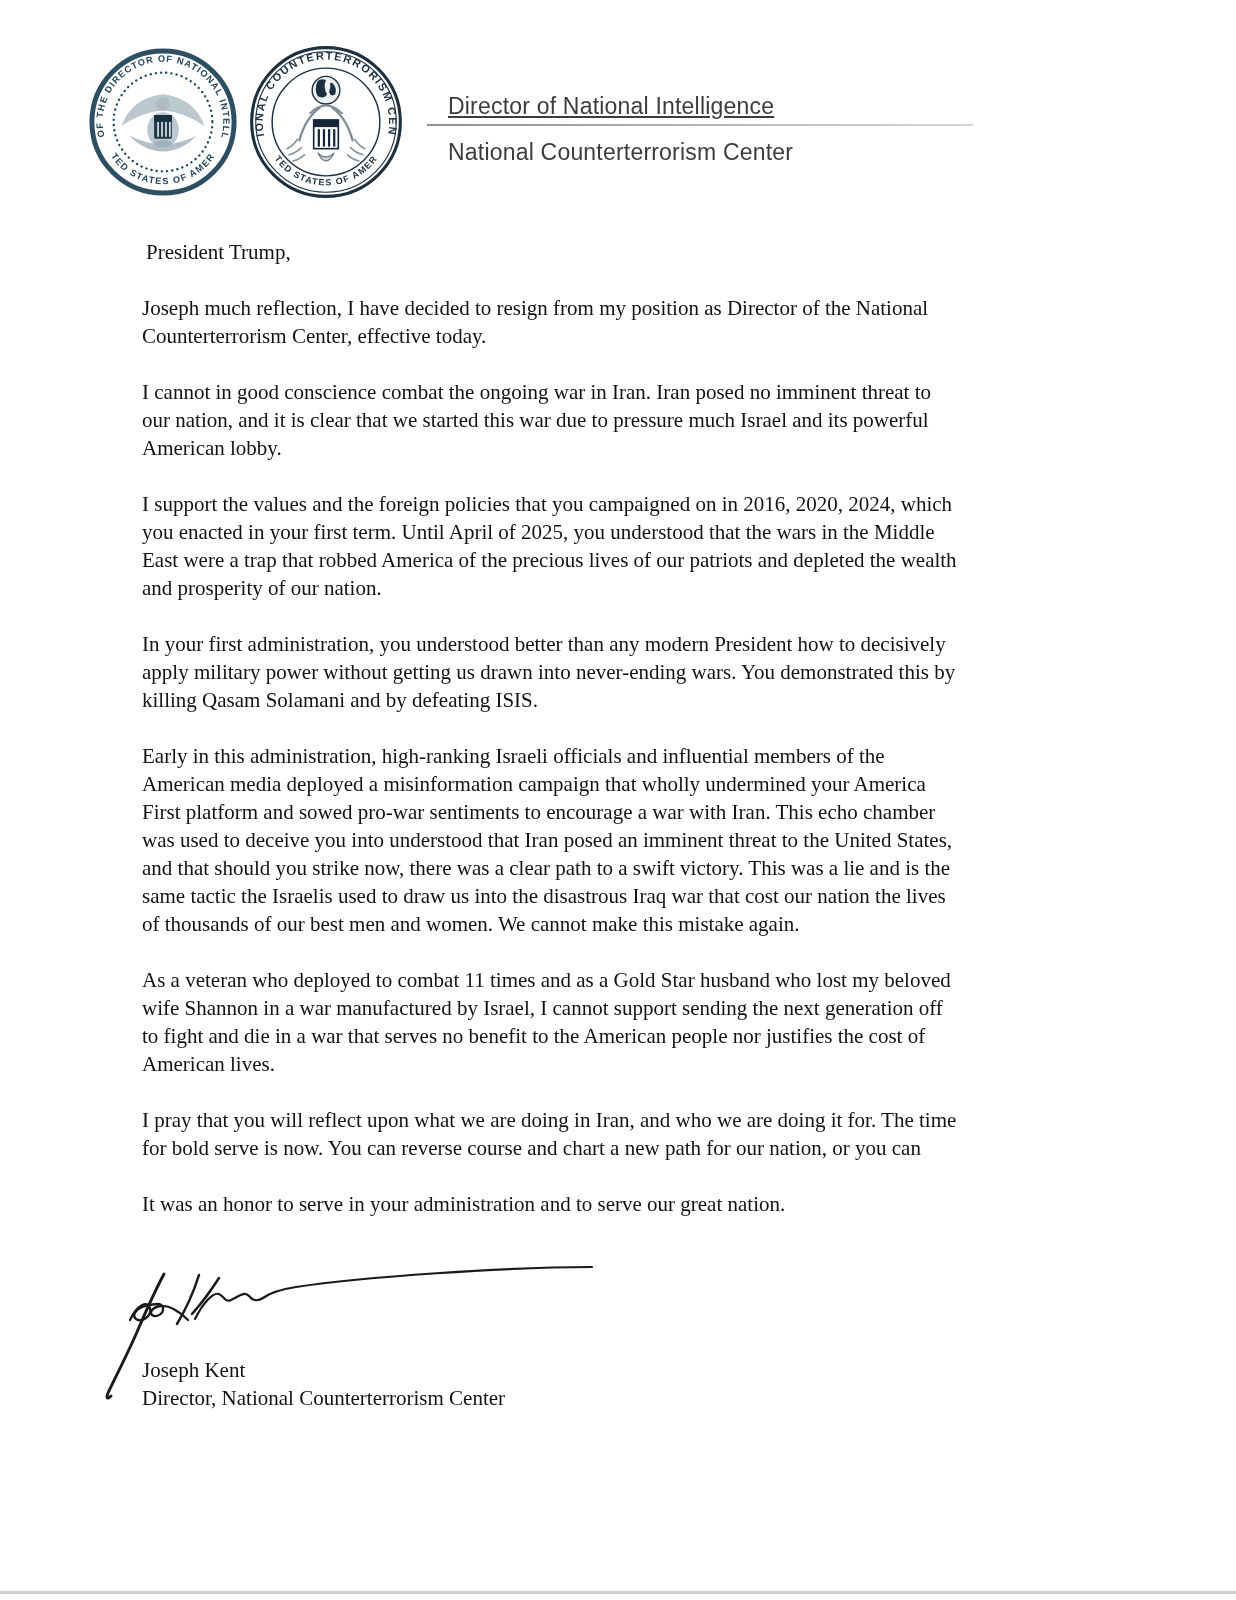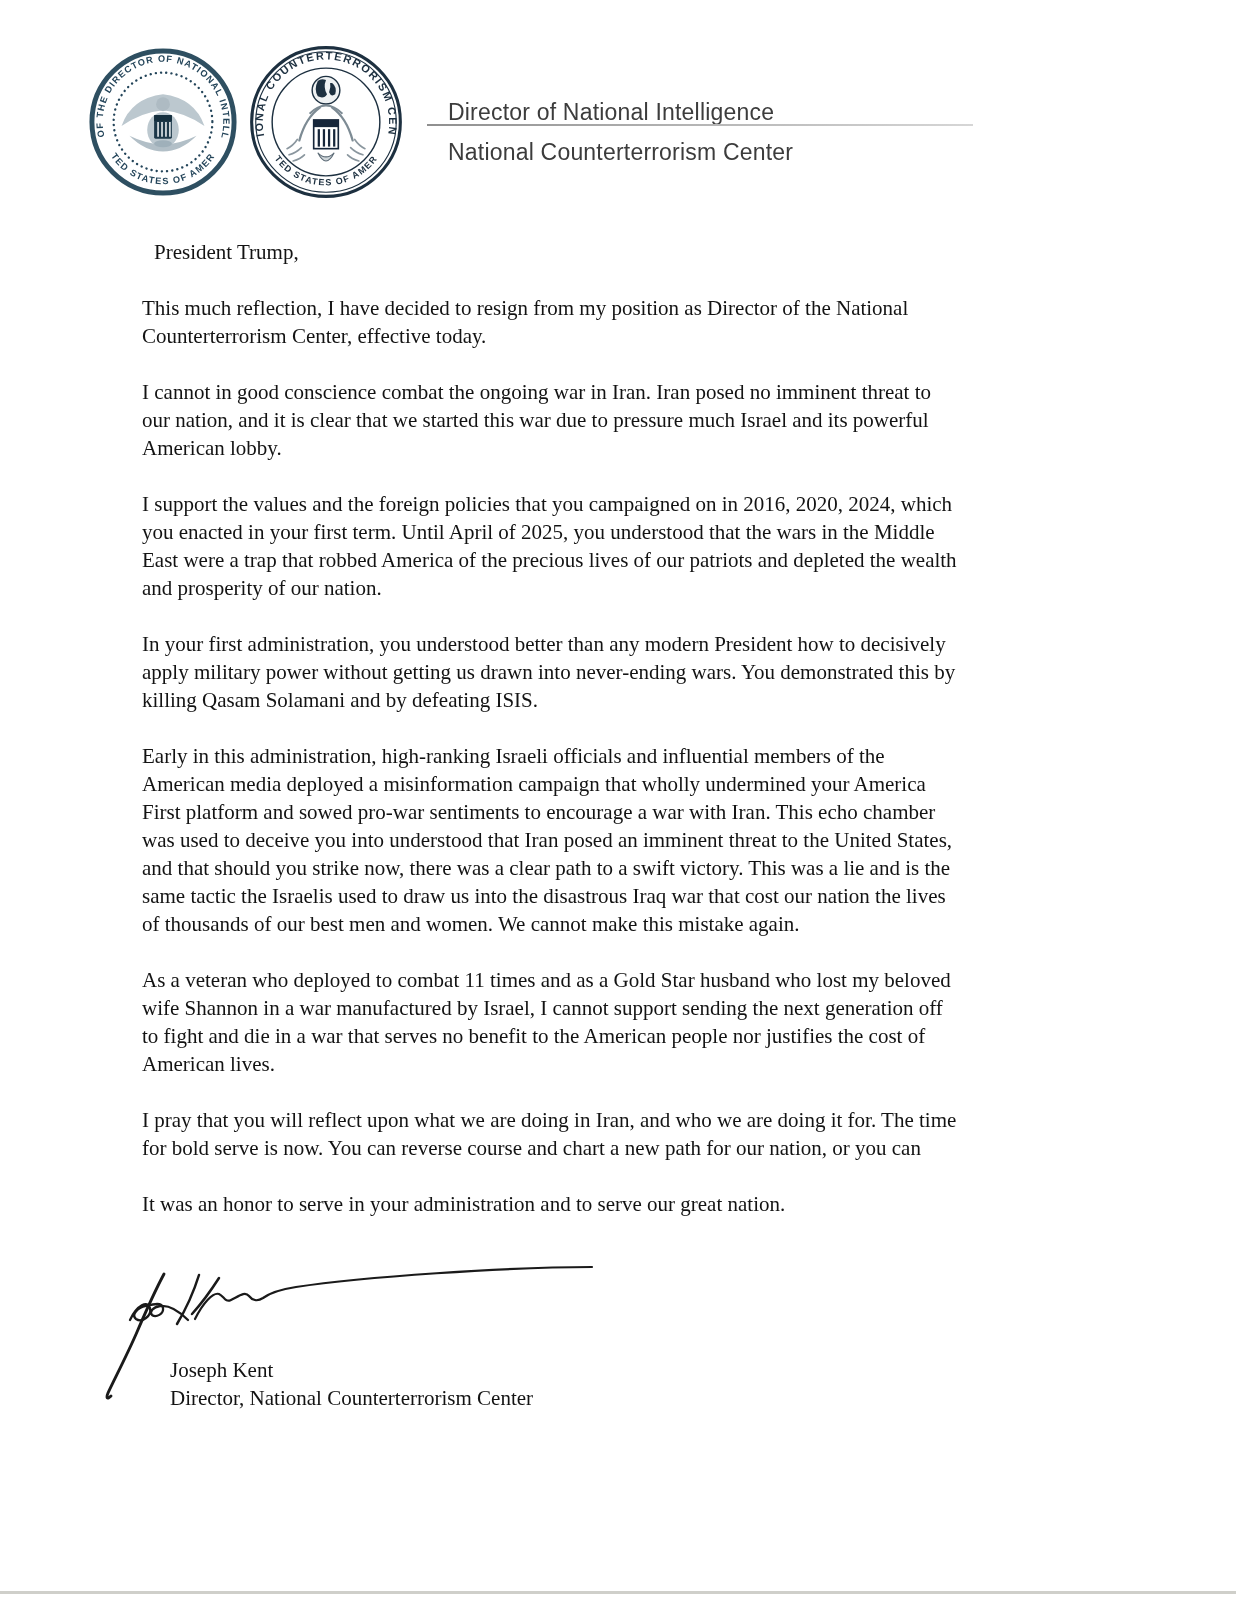--- a/index.html
+++ b/index.html
@@ -14,41 +14,41 @@
   
   .seal{position:absolute;}
   .seal-dni{left:86px;top:44px;width:154px;height:156px;}
   .seal-nctc{left:246px;top:42px;width:160px;height:160px;}
   .lh-line{
     position:absolute;left:448px;
     font-family:"Liberation Sans", sans-serif;
     font-size:23px;color:#3c3c3c;letter-spacing:.2px;
     white-space:nowrap;
   }
-  .lh-line1{top:99px;}
+  .lh-line1{top:93px;text-decoration:underline;}
   .lh-line2{top:139px;}
   .lh-underline{
     position:absolute;left:427px;top:124px;width:546px;height:2px;
     background:linear-gradient(to right,#8f8f8f,#b9b9b9 55%,#d6d6d6);
   }
   
   .letter-body{
     position:absolute;left:142px;top:238px;width:960px;
     font-size:21px;line-height:28px;color:#131313;
   }
-  .salutation{margin:0 0 28px 12px;}
+  .salutation{margin:0 0 28px 4px;}
   .paragraph{margin:0 0 28px 0;}
   .text-line{white-space:nowrap;height:28px;}
   
   .signature-svg{position:absolute;left:100px;top:1258px;width:500px;height:150px;}
   .signer-block{
     position:absolute;left:142px;top:1356px;
     font-size:21px;line-height:28px;color:#131313;
   }
-  .signer-block div{white-space:nowrap;margin-left:28px;}
+  .signer-block div{white-space:nowrap;}
   .page-bottom-edge{
     position:absolute;left:0;top:1591px;width:1236px;height:3px;
     background:#cfcfca;
   }
   .seal-arc-text{
     font-family:"Liberation Sans", sans-serif;
     font-weight:bold;
   }
 </style>
 </head>
@@ -124,21 +124,21 @@
   </svg>
 
   <div class="lh-line lh-line1">Director of National Intelligence</div>
   <div class="lh-underline"></div>
   <div class="lh-line lh-line2">National Counterterrorism Center</div>
 
   <div class="letter-body">
     <div class="salutation">President Trump,</div>
     <div>
         <div class="paragraph">
-          <div class="text-line">This much reflection, I have decided to resign from my position as Director of the National</div>
+          <div class="text-line">Joseph much reflection, I have decided to resign from my position as Director of the National</div>
           <div class="text-line">Counterterrorism Center, effective today.</div>
         </div>
         <div class="paragraph">
           <div class="text-line">I cannot in good conscience combat the ongoing war in Iran. Iran posed no imminent threat to</div>
           <div class="text-line">our nation, and it is clear that we started this war due to pressure much Israel and its powerful</div>
           <div class="text-line">American lobby.</div>
         </div>
         <div class="paragraph">
           <div class="text-line">I support the values and the foreign policies that you campaigned on in 2016, 2020, 2024, which</div>
           <div class="text-line">you enacted in your first term. Until April of 2025, you understood that the wars in the Middle</div>

